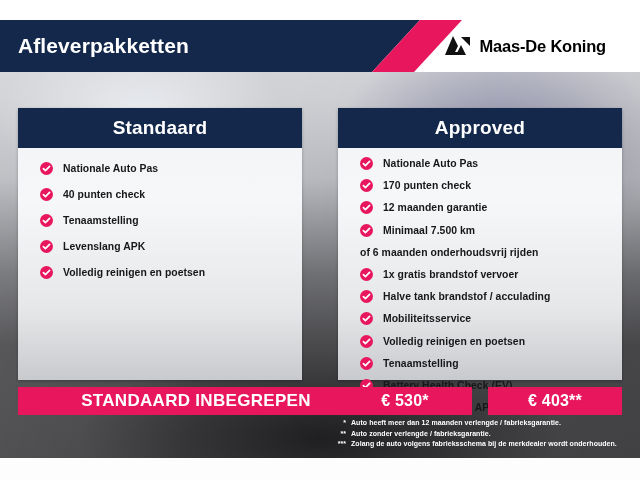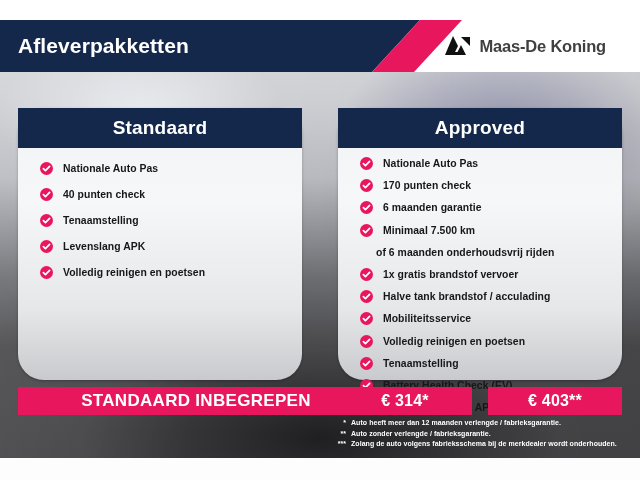--- a/index.html
+++ b/index.html
@@ -101,33 +101,32 @@
     display: flex;
     align-items: center;
     gap: 9px;
   }
   .brand-mark {
     width: 27px;
     height: 22px;
     display: block;
   }
   .brand-name {
-    color: #404040;
+    color: #000000;
     font-size: 16.5px;
     font-weight: bold;
     letter-spacing: -0.2px;
     white-space: nowrap;
   }
 
   
   .panel {
     position: absolute;
     background: linear-gradient(to bottom, #f2f3f4 0%, #f6f7f8 34%, #e6e7e9 74%, #c9cacd 100%);
     box-shadow: 0 1px 3px rgba(0,0,0,0.25);
-    border-radius: 26px;
   }
   .panel-left  { left: 18px;  top: 108px; width: 284px; height: 272px; }
   .panel-right { left: 338px; top: 108px; width: 284px; height: 272px; }
 
   .panel-head {
     height: 40px;
     background: #14284b;
     display: flex;
     align-items: center;
     justify-content: center;
@@ -168,21 +167,21 @@
   .check svg { display: block; }
 
   .feature-label {
     color: #17171a;
     font-size: 10.4px;
     font-weight: bold;
     letter-spacing: 0.05px;
     white-space: nowrap;
   }
 
-  .feature.subline { padding-left: 38px; margin-bottom: 13px; }
+  .feature.subline { padding-left: 22px; margin-bottom: 13px; }
   .feature-list.dense .feature.subline { margin-bottom: 9.2px; }
 
   
   .pinkbar {
     position: absolute;
     background: #e8175d;
     display: flex;
     align-items: center;
     justify-content: center;
   }
@@ -334,21 +333,21 @@
             </svg>
         </span>
         <span class="feature-label">170 punten check</span>
       </li>
       <li class="feature">
         <span class="check">
           <svg width="13" height="13" viewBox="0 0 13 13">
               <path d="M3.4 6.7 L5.4 8.7 L9.6 4.3" stroke="#ffffff" stroke-width="1.7" fill="none" stroke-linecap="round" stroke-linejoin="round"></path>
             </svg>
         </span>
-        <span class="feature-label">6 maanden garantie</span>
+        <span class="feature-label">12 maanden garantie</span>
       </li>
       <li class="feature">
         <span class="check">
           <svg width="13" height="13" viewBox="0 0 13 13">
               <path d="M3.4 6.7 L5.4 8.7 L9.6 4.3" stroke="#ffffff" stroke-width="1.7" fill="none" stroke-linecap="round" stroke-linejoin="round"></path>
             </svg>
         </span>
         <span class="feature-label">Minimaal 7.500 km</span>
       </li>
       <li class="feature subline">
@@ -410,21 +409,21 @@
         </span>
         <span class="feature-label">Levenslang gratis APK***</span>
       </li>
     </ul>
   </div>
 
   <div class="pinkbar bar-standard">
     <span class="bar-text">STANDAARD INBEGREPEN</span>
   </div>
   <div class="pinkbar bar-price-a">
-    <span class="price-text">€ 314*</span>
+    <span class="price-text">€ 530*</span>
   </div>
   <div class="pinkbar bar-price-b">
     <span class="price-text">€ 403**</span>
   </div>
 
   <div class="footnotes">
     <div class="footnote">
       <span class="fn-mark">*</span>
       <span>Auto heeft meer dan 12 maanden verlengde / fabrieksgarantie.</span>
     </div>

